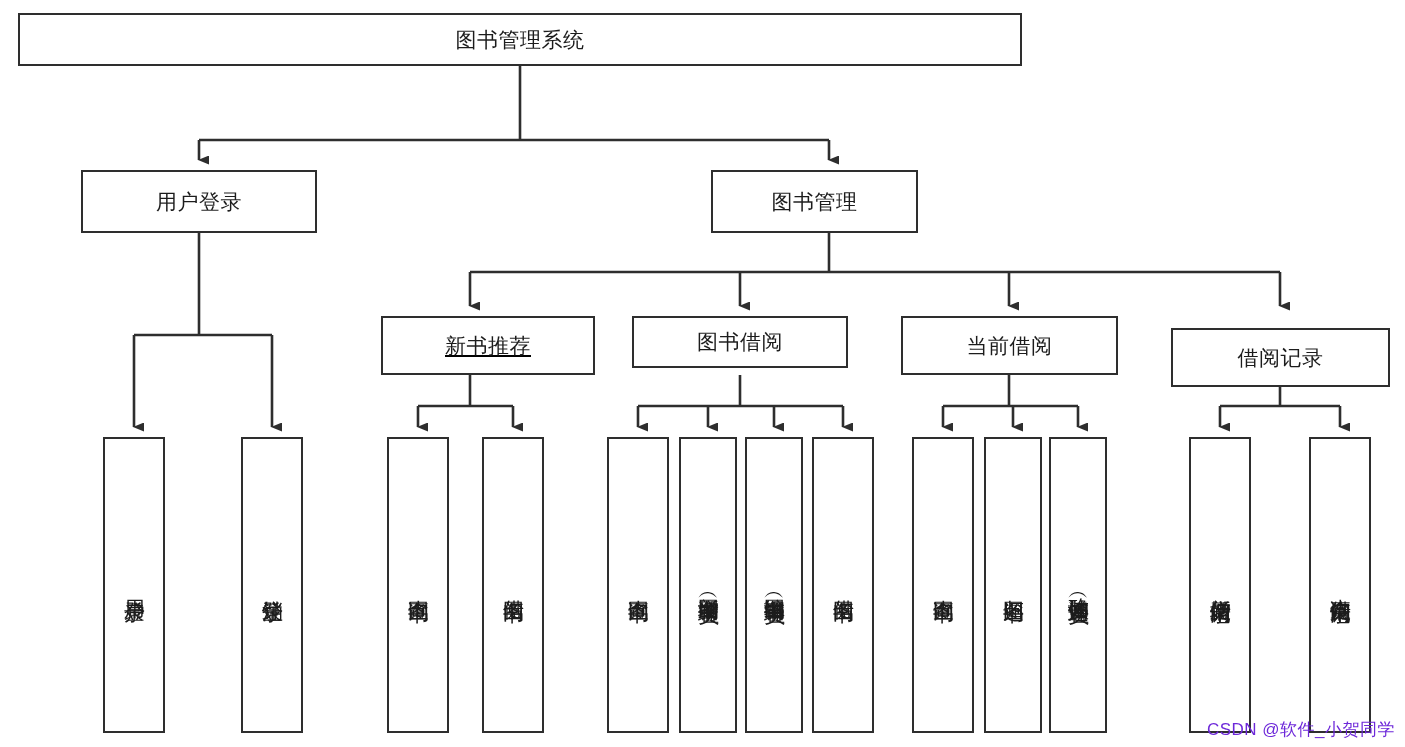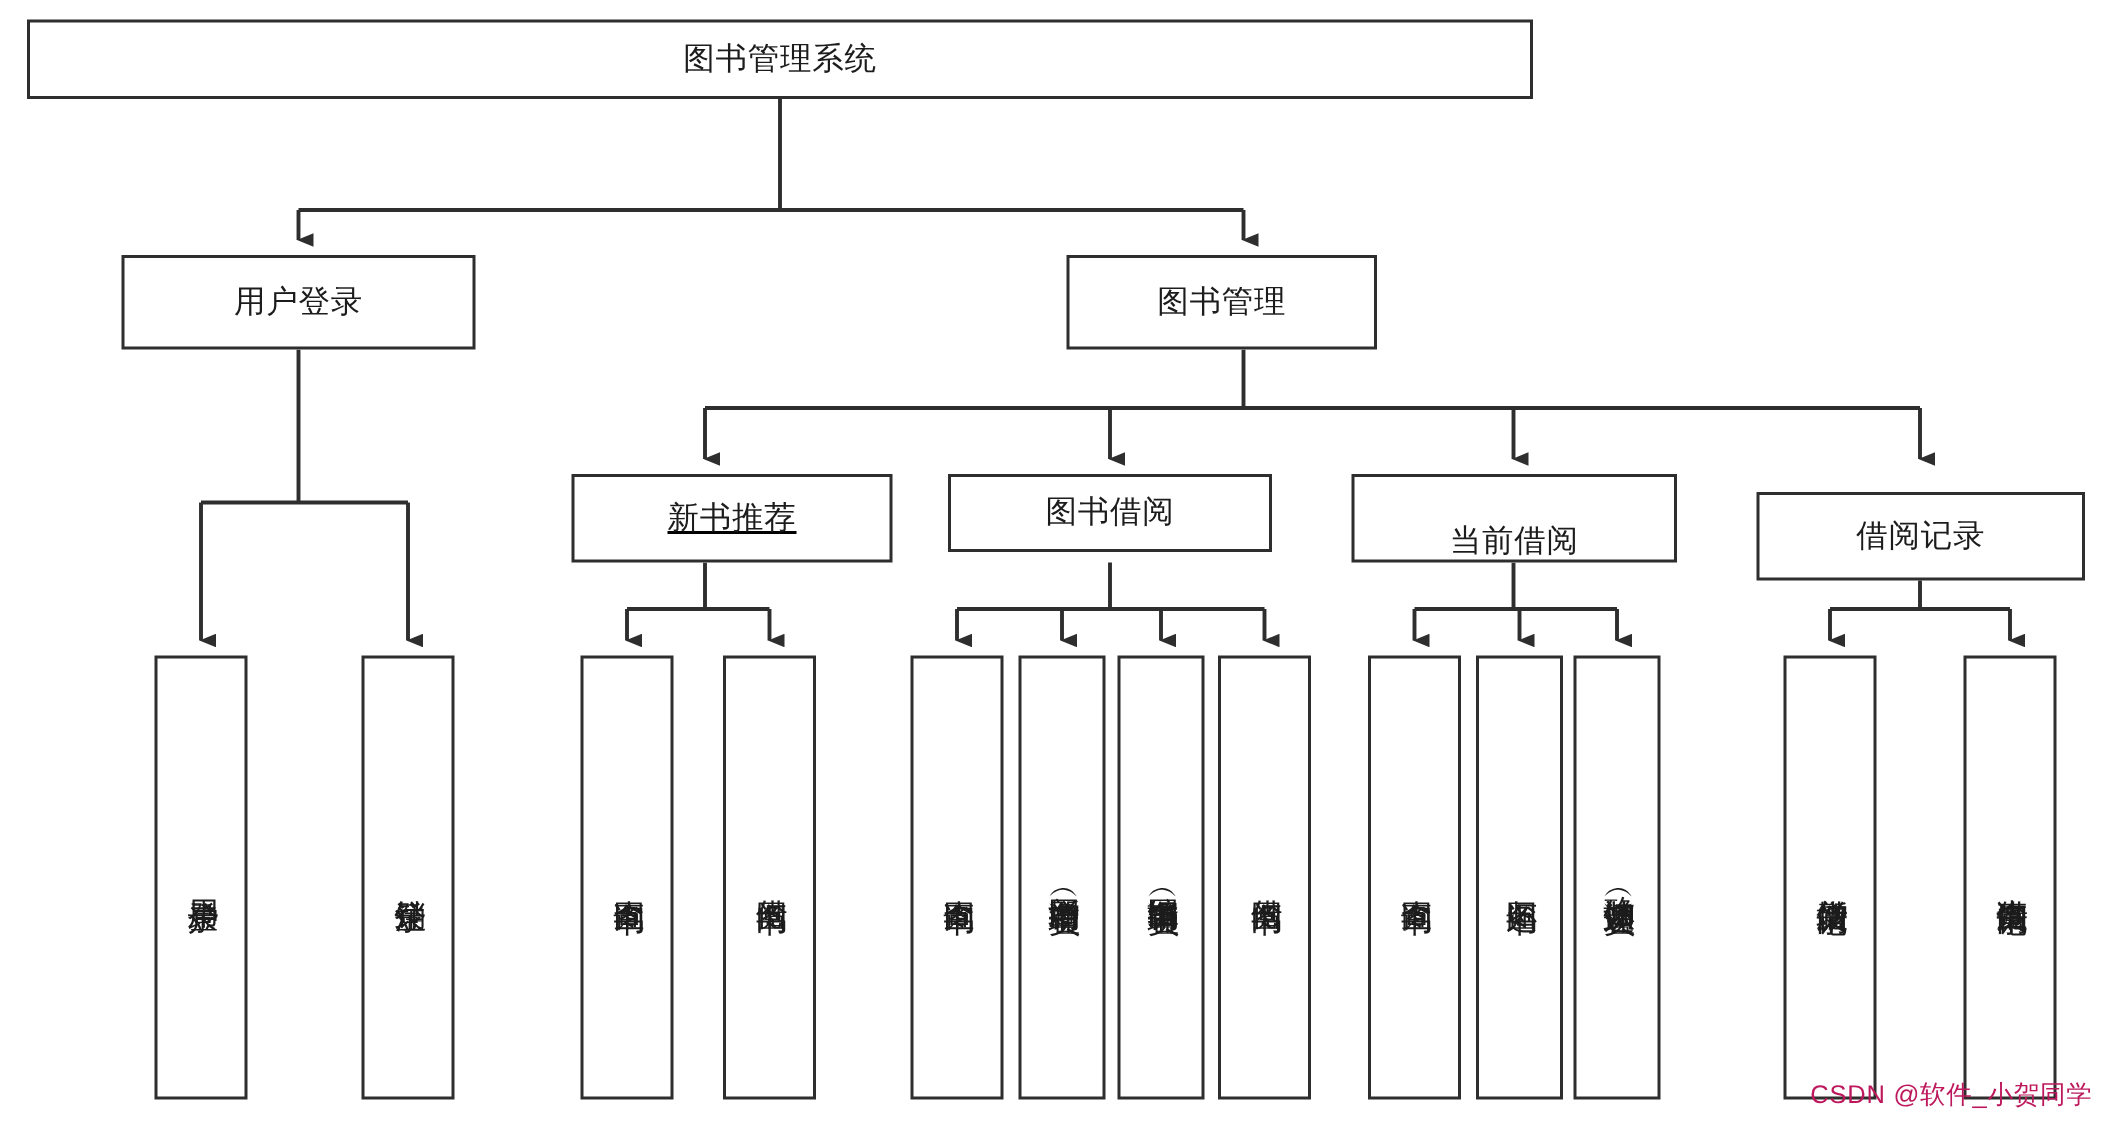--- a/index.html
+++ b/index.html
@@ -55,21 +55,21 @@
     font-size: 21px;
     line-height: 1.28;
     letter-spacing: 1px;
     white-space: nowrap;
     max-height: 284px;
   }
   #watermark {
     position: absolute;
     right: 10px;
     bottom: 6px;
-    color: #be185d;
+    color: #6d28d9;
     font-size: 17px;
     letter-spacing: 0.5px;
     white-space: nowrap;
     user-select: none;
   }
 </style>
 </head>
 <body>
 
 <div id="diagram-root">
@@ -136,21 +136,21 @@
   <div class="node-box" id="node-l2-1" style="left: 711px; top: 170px; width: 207px; height: 63px;">
     <span class="node-label">图书管理</span>
   </div>
 
   <div class="node-box" id="node-l3-0" style="left: 381px; top: 316px; width: 214px; height: 59px; text-decoration: underline;">
     <span class="node-label">新书推荐</span>
   </div>
   <div class="node-box" id="node-l3-1" style="left: 632px; top: 316px; width: 216px; height: 52px;">
     <span class="node-label">图书借阅</span>
   </div>
-  <div class="node-box" id="node-l3-2" style="left: 901px; top: 316px; width: 217px; height: 59px; align-items: flex-end;">
+  <div class="node-box" id="node-l3-2" style="left: 901px; top: 316px; width: 217px; height: 59px;">
     <span class="node-label">当前借阅</span>
   </div>
   <div class="node-box" id="node-l3-3" style="left: 1171px; top: 316px; width: 219px; height: 59px; margin-top: 12px;">
     <span class="node-label">借阅记录</span>
   </div>
 
   <div class="node-box vertical" id="node-leaf-0" style="left: 103px; top: 437px; width: 62px; height: 296px;">
     <span class="node-label">用户登录</span>
   </div>
   <div class="node-box vertical" id="node-leaf-1" style="left: 241px; top: 437px; width: 62px; height: 296px;">

